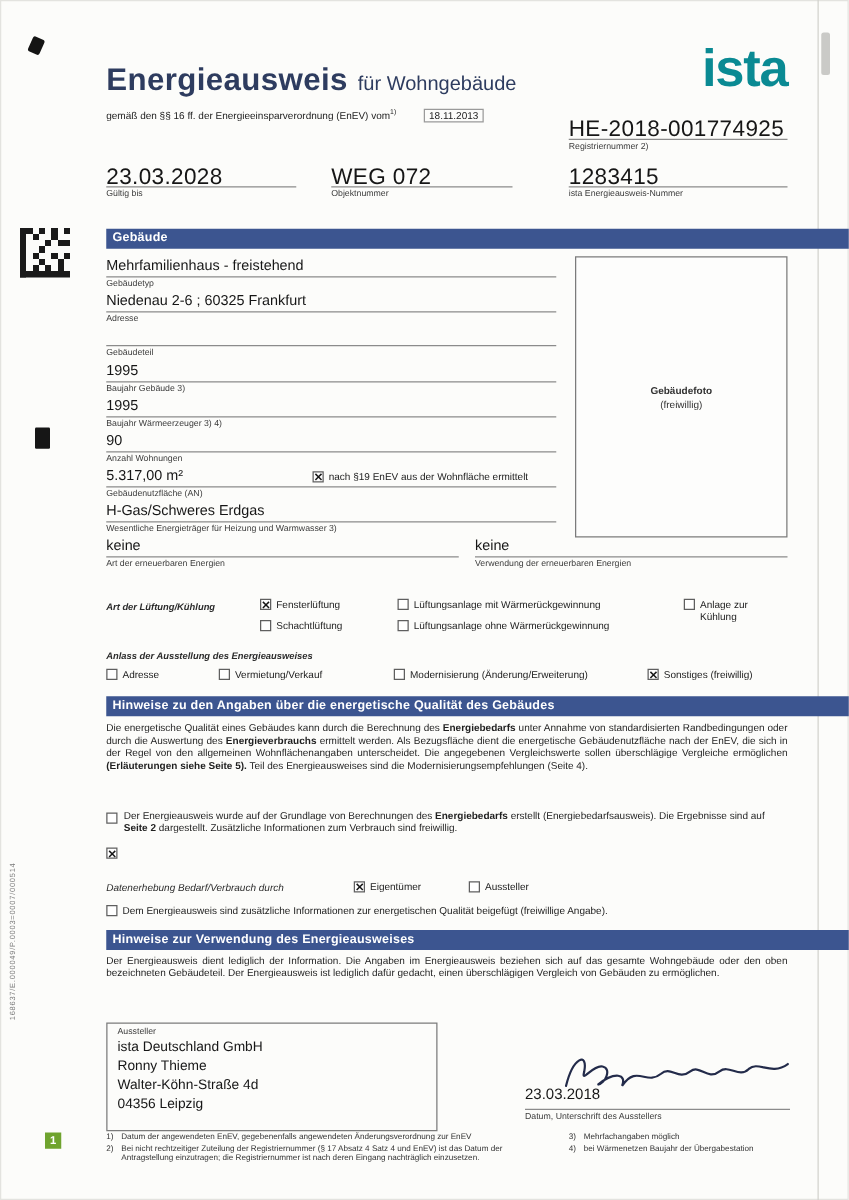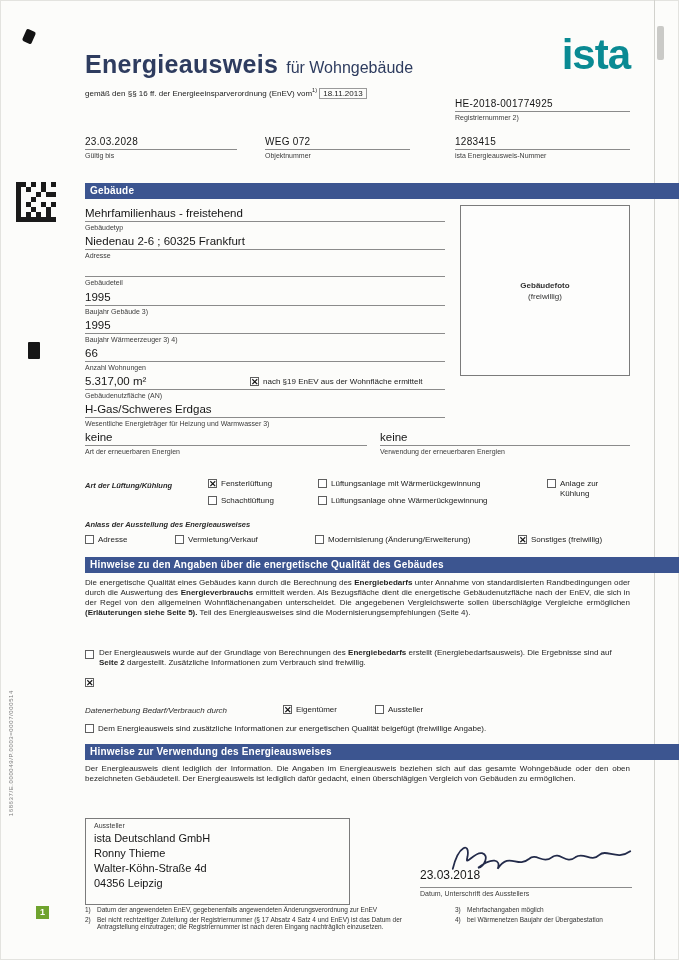--- a/index.html
+++ b/index.html
@@ -16,47 +16,47 @@
   .side-code { position:absolute; left:8px; top:690px; writing-mode:vertical-rl; transform:rotate(180deg);
                font-size:6px; color:#7a7a7a; letter-spacing:.6px; }
   .barcode { position:absolute; left:16px; top:182px; width:40px; height:40px; }
 
   
   .title-row { position:absolute; left:85px; top:50px; width:420px; white-space:nowrap; }
   .doc-title { font-size:25px; font-weight:bold; color:#2e3c5f; letter-spacing:.3px; }
   .doc-title-suffix { font-size:16px; color:#2e3c5f; margin-left:8px; }
   .law-line { position:absolute; left:85px; top:87px; font-size:8px; color:#222; }
   .law-line sup { font-size:5.5px; }
-  .law-date { display:inline-block; border:1px solid #9a9a9a; padding:0 3px; margin-left:0; font-size:8px; }
+  .law-date { display:inline-block; border:1px solid #9a9a9a; padding:0 3px; margin-left:20px; font-size:8px; }
   .logo { position:absolute; left:500px; top:31px; width:130px; text-align:right;
           font-size:42px; font-weight:bold; color:var(--logo-teal,#0a8a93); letter-spacing:-1px; }
 
   
   .field { position:absolute; }
   .fval { font-size:11.5px; color:#161616; border-bottom:1px solid #8b8b8b; min-height:15px; line-height:15px; white-space:nowrap; }
-  .fval-lg { font-size:10px; letter-spacing:.3px; }
+  .fval-lg { font-size:18px; letter-spacing:.3px; }
   .flabel { font-size:7px; color:#3c3c3c; margin-top:1.5px; }
 
   
   .bar { position:absolute; left:85px; width:611px; height:16px; background:var(--section-bar,#3c5590);
          color:#fff; font-size:10px; font-weight:bold; line-height:16px; padding-left:5px; letter-spacing:.2px; }
 
   
   .cbrow { position:absolute; display:flex; align-items:flex-start; gap:4px; }
   .cb { width:9px; height:9px; border:1px solid #5f5f5f; background:#fff; flex:0 0 auto;
         font-size:9px; line-height:8px; text-align:center; color:#161616; font-weight:bold; margin-top:0; overflow:visible; }
   .cbl { font-size:8px; color:#222; line-height:9.5px; }
   .inline-label { position:absolute; font-size:7.5px; font-weight:bold; color:#2b2b2b;font-style:italic; }
 
   
   .para { position:absolute; font-size:8px; color:#1f1f1f; line-height:10px; text-align:justify; }
   .para .b, .b { font-weight:bold; }
 
   
-  .photo-box { position:absolute; left:460px; top:205px; width:170px; height:171px; border:1px solid #7b7b7b;
+  .photo-box { position:absolute; left:460px; top:205px; width:170px; height:225px; border:1px solid #7b7b7b;
                display:flex; flex-direction:column; align-items:center; justify-content:center; gap:2px; background:#fdfdfc;text-align:right; }
   .photo-box .l1 { font-size:8px; font-weight:bold; color:#333; }
   .photo-box .l2 { font-size:8px; color:#333; }
 
   
   .issuer-box { position:absolute; left:85px; top:818px; width:265px; height:87px; border:1px solid #7b7b7b; padding:3px 8px; }
   .issuer-label { font-size:7px; color:#3c3c3c; margin-bottom:2px; }
   .issuer-line { font-size:11px; color:#161616; line-height:15px; }
   .sig-date { position:absolute; left:420px; top:868px; font-size:12px; color:#161616; }
   .signature { position:absolute; left:445px; top:834px; width:195px; height:52px; }
@@ -153,21 +153,21 @@
   </div>
   <div class="field" style="left:85px;top:290px;width:360px">
     <div class="fval">1995</div>
     <div class="flabel">Baujahr Gebäude 3)</div>
   </div>
   <div class="field" style="left:85px;top:318px;width:360px">
     <div class="fval">1995</div>
     <div class="flabel">Baujahr Wärmeerzeuger 3) 4)</div>
   </div>
   <div class="field" style="left:85px;top:346px;width:360px">
-    <div class="fval">66</div>
+    <div class="fval">90</div>
     <div class="flabel">Anzahl Wohnungen</div>
   </div>
   <div class="field" style="left:85px;top:374px;width:360px">
     <div class="fval">5.317,00 m²</div>
     <div class="flabel">Gebäudenutzfläche (AN)</div>
   </div>
   <div class="cbrow" style="left:250px;top:377px;width:195px">
     <span class="cb checked">✕</span>
     <span class="cbl">nach §19 EnEV aus der Wohnfläche ermittelt</span>
   </div>

